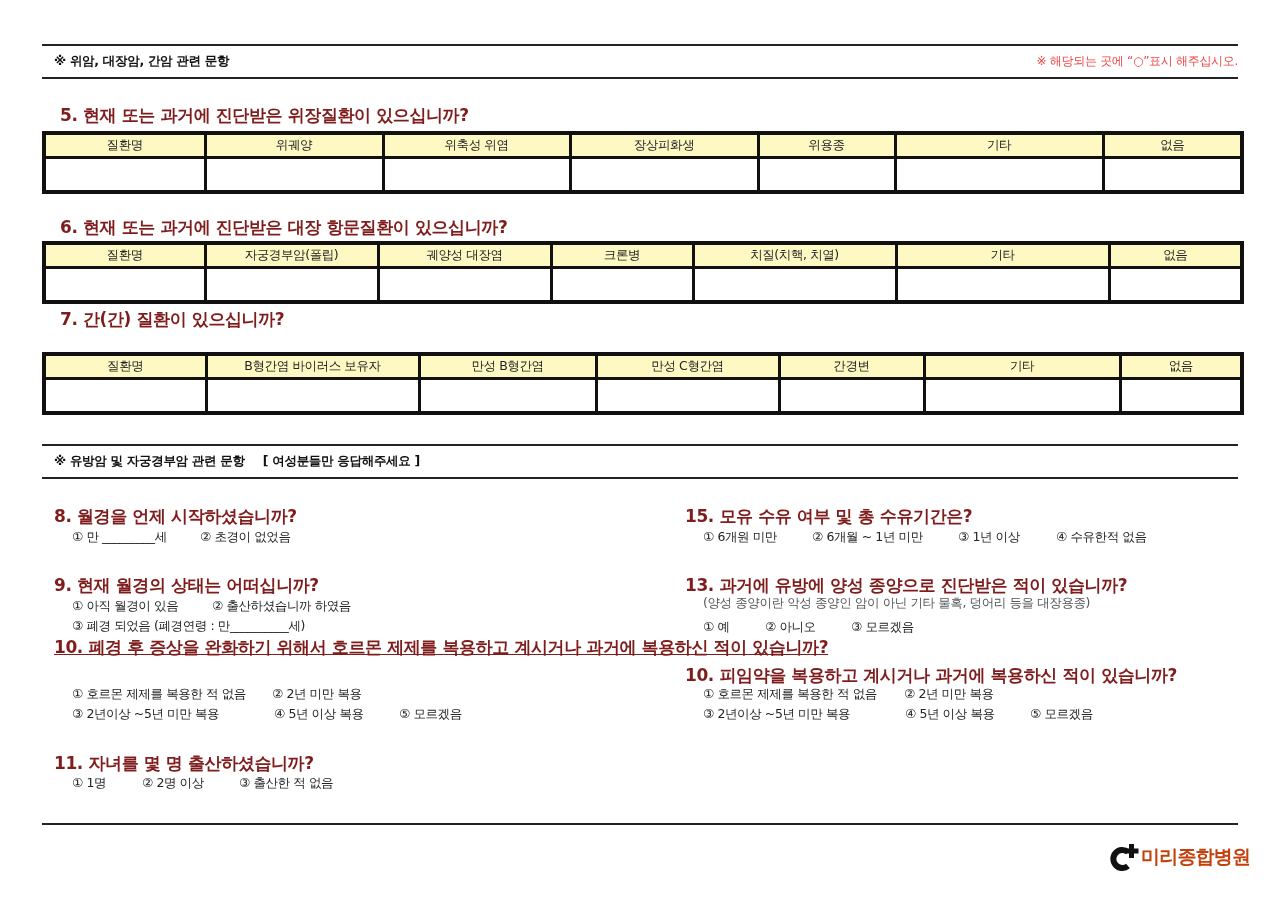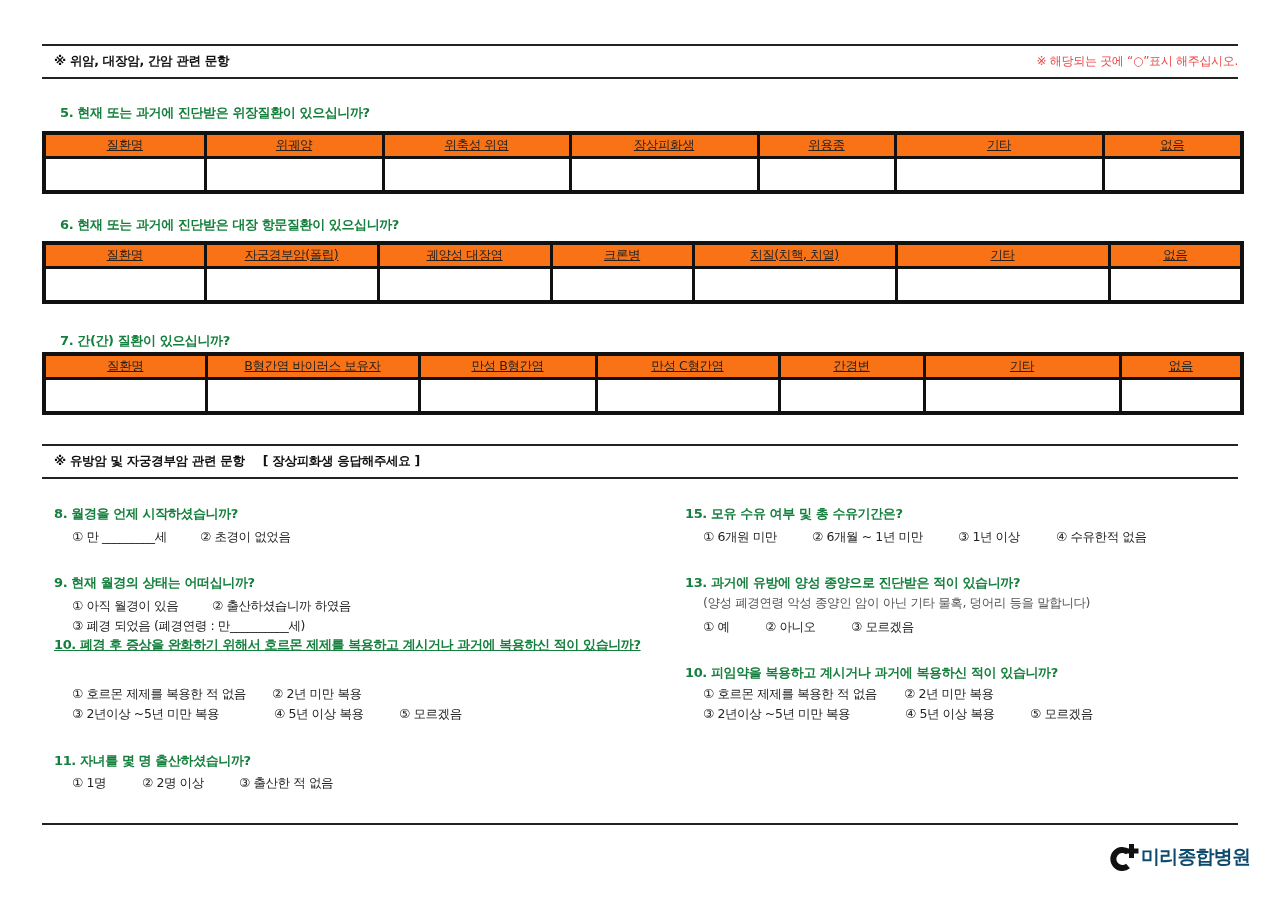--- a/index.html
+++ b/index.html
@@ -4,33 +4,33 @@
 <style>
   * { box-sizing: border-box; margin: 0; padding: 0; }
   html, body { width: 1280px; height: 905px; background: #ffffff; overflow: hidden; }
   body { position: relative; font-family: "DejaVu Sans", "Liberation Sans", sans-serif; color: #111; }
 
   .rule { position: absolute; left: 42px; width: 1196px; height: 2px; background: #222; }
 
   .section-head { position: absolute; left: 54px; font-size: 12.5px; font-weight: bold; letter-spacing: -0.3px; }
   .section-note { position: absolute; right: 42px; font-size: 12px; color: #ef4444; letter-spacing: -0.3px; }
 
-  .q-title { position: absolute; font-size: 13px; font-weight: bold; letter-spacing: -0.4px; color: #15803d; white-space: nowrap; text-align: center; }
+  .q-title { position: absolute; font-size: 17px; font-weight: bold; letter-spacing: -0.4px; color: #7f1d1d; white-space: nowrap; text-align: center; }
   .q-sub { position: absolute; font-size: 12.5px; color: #555; letter-spacing: -0.4px; white-space: nowrap; }
   .opt-row { position: absolute; font-size: 12.5px; letter-spacing: -0.4px; white-space: nowrap; color: #222; }
   .opt { position: absolute; top: 0; white-space: nowrap; text-align: right; }
 
   table.grid { position: absolute; left: 42px; width: 1198px; border-collapse: collapse; border: 4px solid #111; table-layout: fixed; }
   table.grid th, table.grid td { border: 3px solid #111; }
-  table.grid th { background: #f97316; height: 24px; font-weight: normal; font-size: 12.5px; color: #222; letter-spacing: -0.4px; padding: 0; text-decoration: underline; }
+  table.grid th { background: #fef9c3; height: 24px; font-weight: normal; font-size: 12.5px; color: #222; letter-spacing: -0.4px; padding: 0; }
   table.grid td { background: #fff; height: 35px; }
 
   .logo { position: absolute; left: 1110px; top: 843px; display: flex; align-items: center; }
   .logo-mark { width: 30px; height: 28px; position: relative; }
-  .logo-text { font-size: 19px; font-weight: bold; letter-spacing: -0.8px; margin-left: 1px; color: #0c4a6e; }
+  .logo-text { font-size: 19px; font-weight: bold; letter-spacing: -0.8px; margin-left: 1px; color: #c2410c; }
 </style>
 </head>
 <body>
 
 <div class="rule" style="top:44px;"></div>
 <div class="section-head" style="top:53px;">※ 위암, 대장암, 간암 관련 문항</div>
 <div class="section-note" style="top:53px;">※ 해당되는 곳에 “○”표시 해주십시오.</div>
 <div class="rule" style="top:77px;"></div>
 
 <div class="q-title" style="left:60px; top:104px;">5. 현재 또는 과거에 진단받은 위장질환이 있으십니까?</div>
@@ -92,21 +92,21 @@
     <td></td>
     <td></td>
     <td></td>
     <td></td>
     <td></td>
     <td></td>
   </tr>
 </tbody>
   </table>
 
-<div class="q-title" style="left:60px; top:332px;">7. 간(간) 질환이 있으십니까?</div>
+<div class="q-title" style="left:60px; top:308px;">7. 간(간) 질환이 있으십니까?</div>
 <table class="grid" style="top:352px;">
   <colgroup>
     <col style="width:162px">
       <col style="width:213px">
       <col style="width:177px">
       <col style="width:183px">
       <col style="width:145px">
       <col style="width:196px">
       <col style="width:122px">
   </colgroup>
@@ -128,21 +128,21 @@
     <td></td>
     <td></td>
     <td></td>
   </tr>
 </tbody>
   </table>
 
 <div class="rule" style="top:444px;"></div>
 <div class="section-head" style="top:453px;">
   <span>※ 유방암 및 자궁경부암 관련 문항</span>
-  <span style="margin-left:14px;">[ 장상피화생 응답해주세요 ]</span>
+  <span style="margin-left:14px;">[ 여성분들만 응답해주세요 ]</span>
 </div>
 <div class="rule" style="top:477px;"></div>
 
 <div class="q-title" style="left:54px; top:505px;">8. 월경을 언제 시작하셨습니까?</div>
 <div class="opt-row" style="left:72px; top:529px;">
   <span class="opt" style="left:0;">① 만 _________세</span>
   <span class="opt" style="left:128px;">② 초경이 없었음</span>
 </div>
 
 <div class="q-title" style="left:54px; top:574px;">9. 현재 월경의 상태는 어떠십니까?</div>
@@ -174,21 +174,21 @@
 
 <div class="q-title" style="left:685px; top:505px;">15. 모유 수유 여부 및 총 수유기간은?</div>
 <div class="opt-row" style="left:703px; top:529px;">
   <span class="opt" style="left:0;">① 6개원 미만</span>
   <span class="opt" style="left:109px;">② 6개월 ~ 1년 미만</span>
   <span class="opt" style="left:255px;">③ 1년 이상</span>
   <span class="opt" style="left:353px;">④ 수유한적 없음</span>
 </div>
 
 <div class="q-title" style="left:685px; top:574px;">13. 과거에 유방에 양성 종양으로 진단받은 적이 있습니까?</div>
-<div class="q-sub" style="left:703px; top:595px;">(양성 폐경연령 악성 종양인 암이 아닌 기타 물혹, 덩어리 등을 말합니다)</div>
+<div class="q-sub" style="left:703px; top:595px;">(양성 종양이란 악성 종양인 암이 아닌 기타 물혹, 덩어리 등을 대장용종)</div>
 <div class="opt-row" style="left:703px; top:619px;">
   <span class="opt" style="left:0;">① 예</span>
   <span class="opt" style="left:62px;">② 아니오</span>
   <span class="opt" style="left:148px;">③ 모르겠음</span>
 </div>
 
 <div class="q-title" style="left:685px; top:664px;">10. 피임약을 복용하고 계시거나 과거에 복용하신 적이 있습니까?</div>
 <div class="opt-row" style="left:703px; top:686px;">
   <span class="opt" style="left:0;">① 호르몬 제제를 복용한 적 없음</span>
   <span class="opt" style="left:201px;">② 2년 미만 복용</span>

